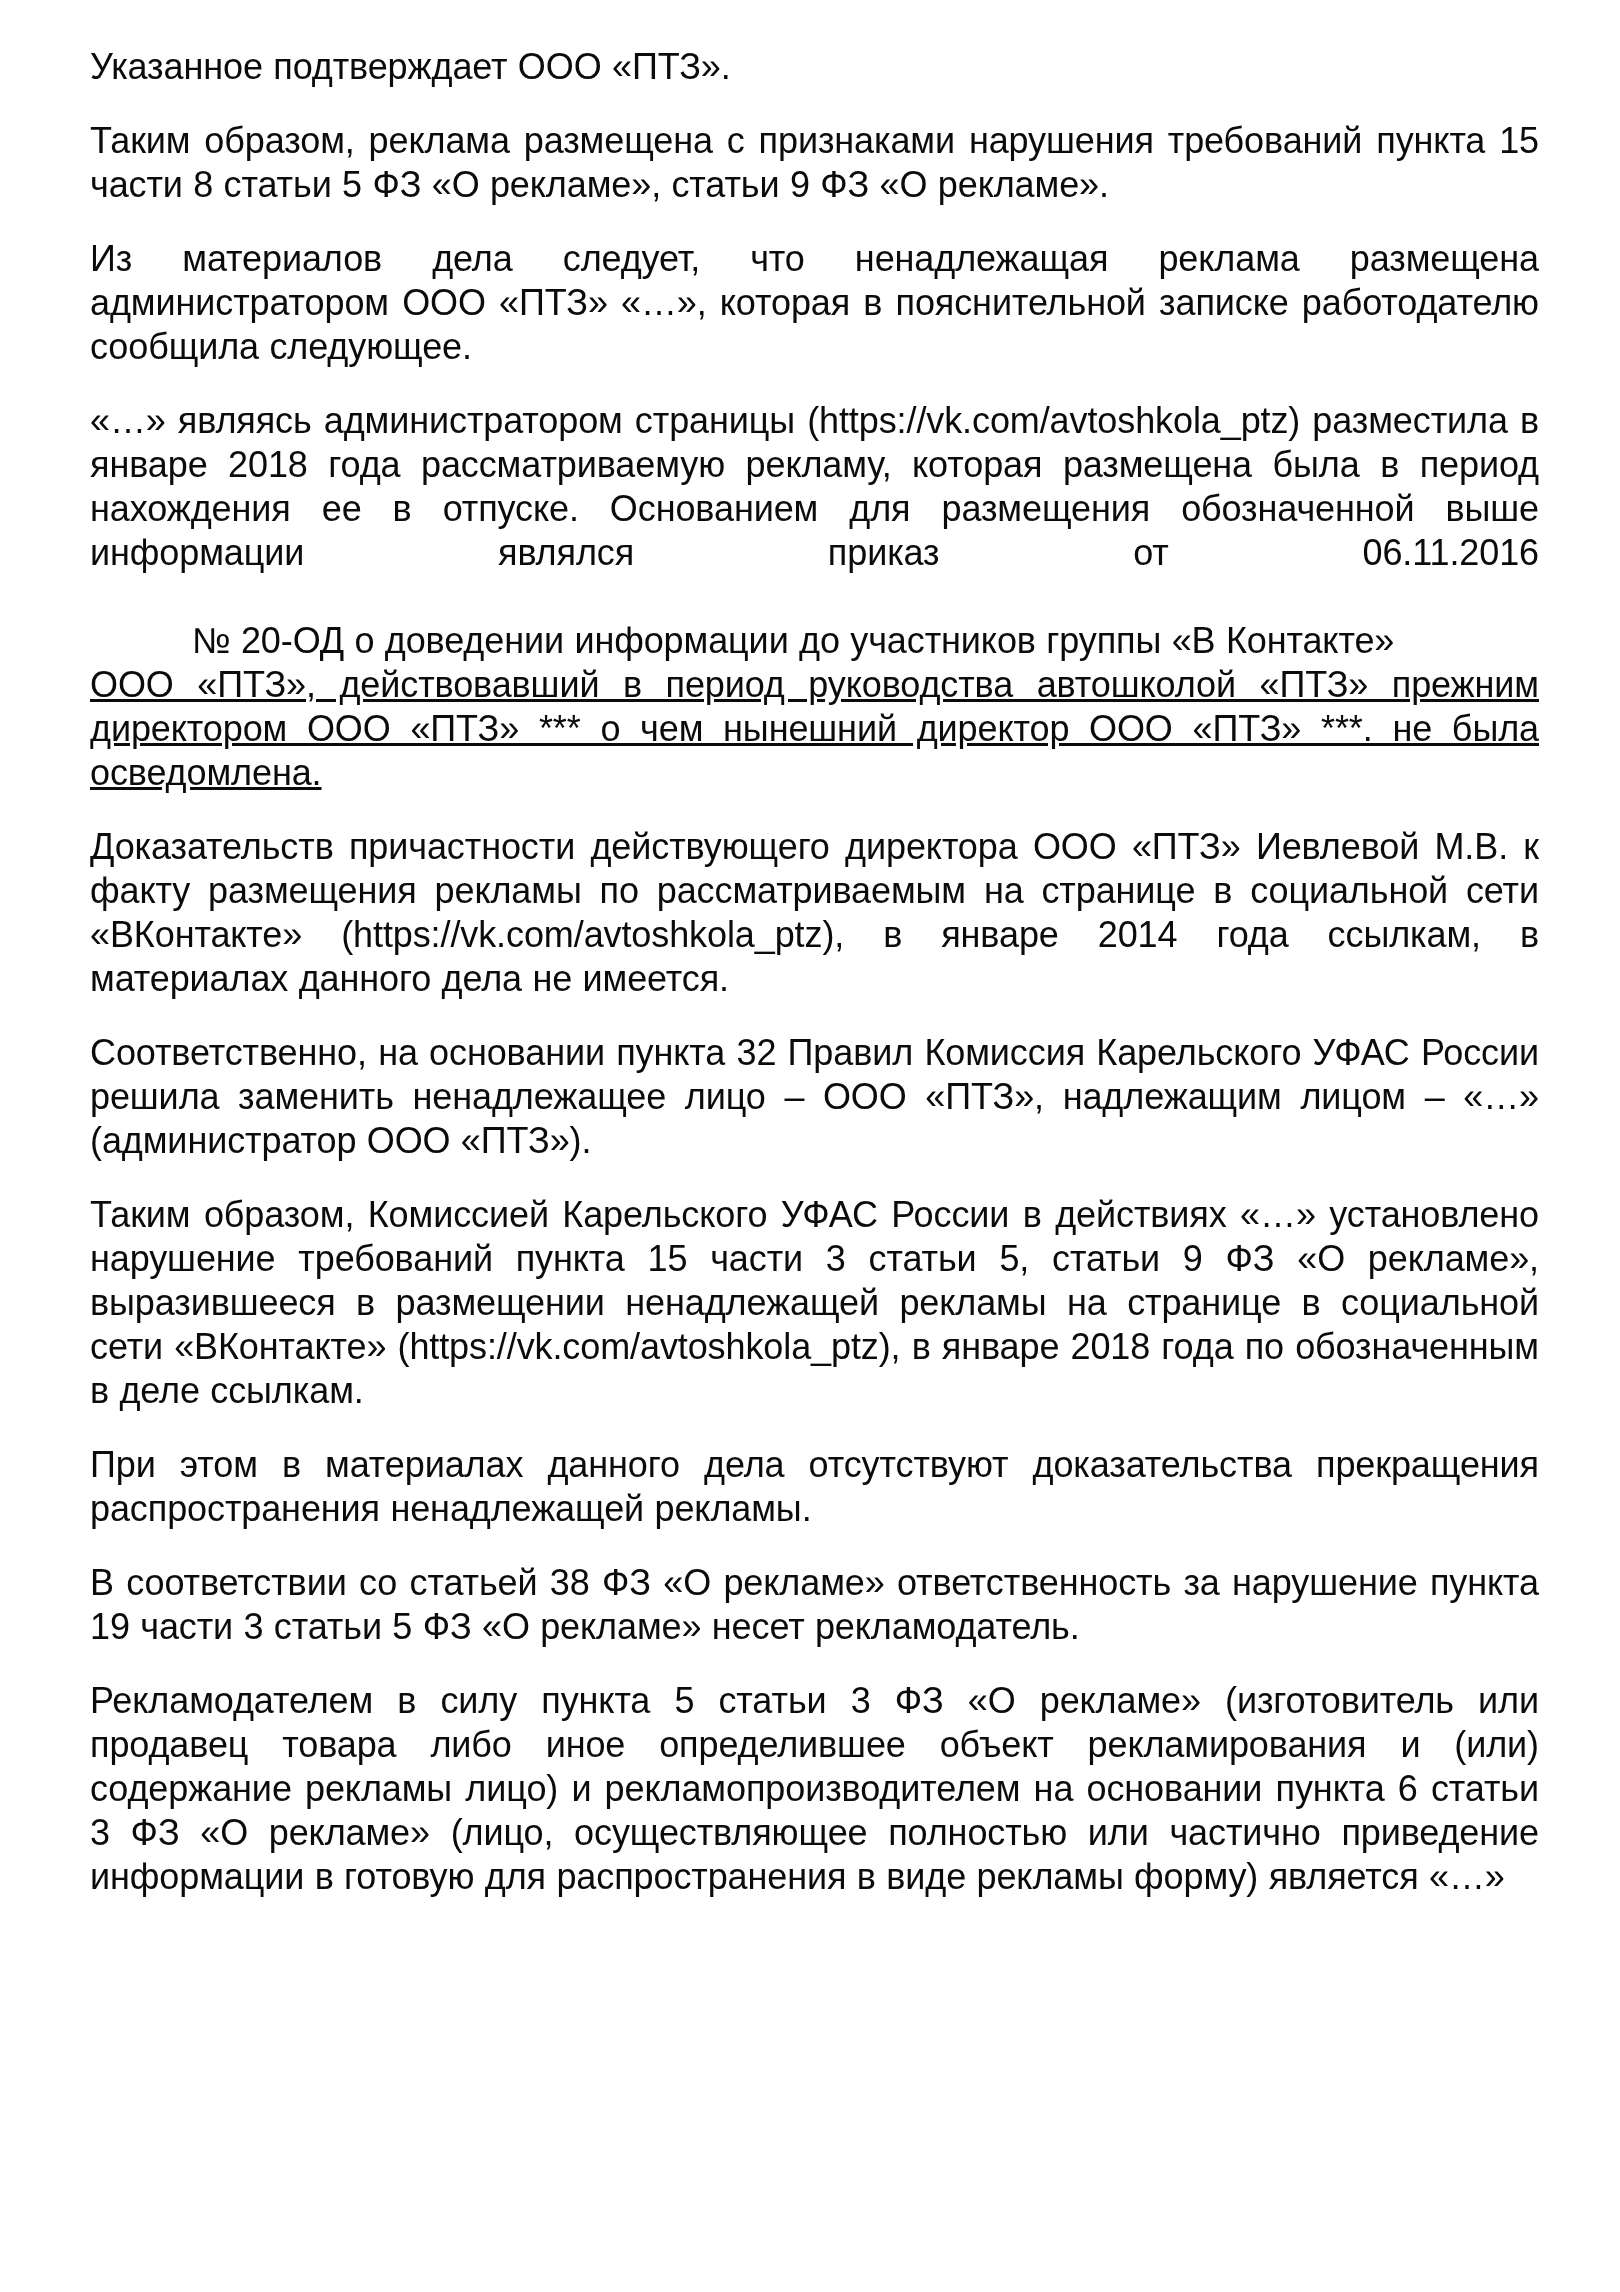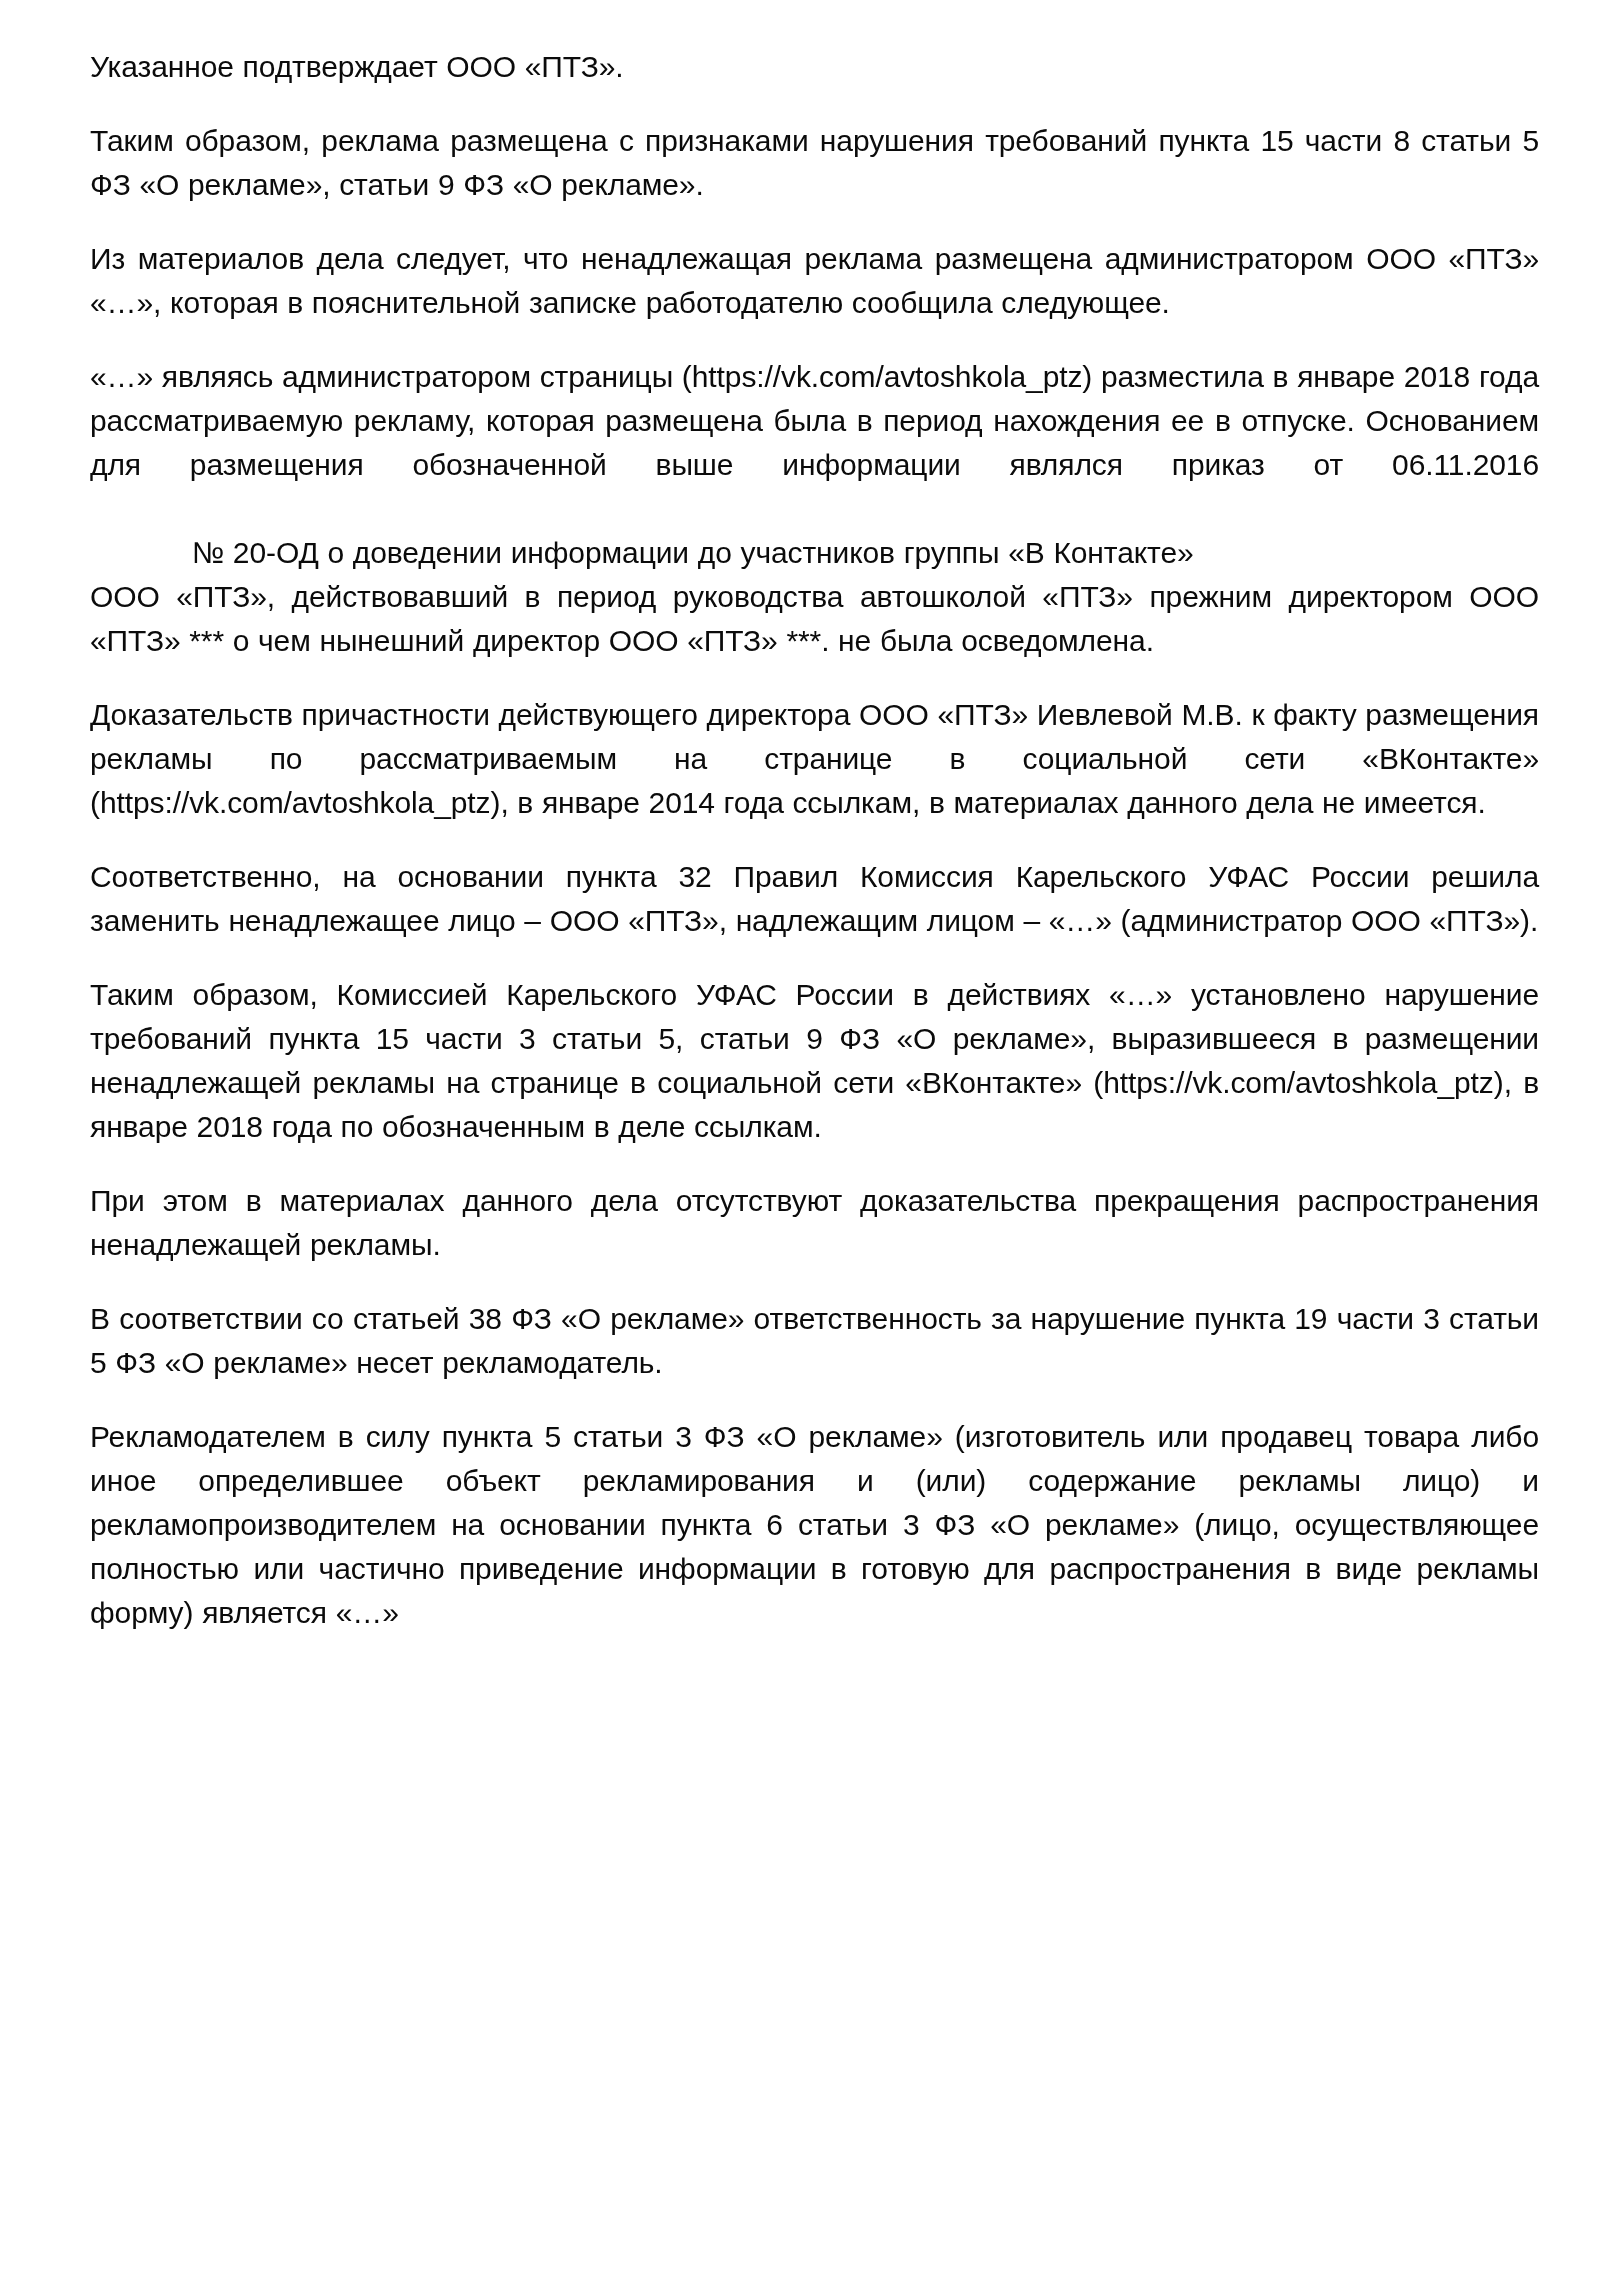--- a/index.html
+++ b/index.html
@@ -17,21 +17,21 @@
     padding: 45px 83px 0 90px;
     font-family: "Liberation Sans", "DejaVu Sans", sans-serif;
     color: #000000;
     overflow: hidden;
   }
   .doc-body {
     width: 1449px;
   }
   p.para {
     margin: 0 0 30px 0;
-    font-size: 30px;
+    font-size: 36px;
     line-height: 44px;
     text-align: justify;
     text-justify: inter-word;
     letter-spacing: -0.1px;
     word-spacing: 0.5px;
     color: #0b0b0b;
     hyphens: none;
     -webkit-hyphens: none;
   }
   p.para:last-child {
@@ -61,21 +61,21 @@
     <p class="para no-stretch-last">Указанное подтверждает ООО «ПТЗ».</p>
 
     <p class="para no-stretch-last">Таким образом, реклама размещена с признаками нарушения требований пункта 15 части 8 статьи 5 ФЗ «О рекламе», статьи 9 ФЗ «О рекламе».</p>
 
     <p class="para no-stretch-last">Из материалов дела следует, что ненадлежащая реклама размещена администратором ООО «ПТЗ» «…», которая в пояснительной записке работодателю сообщила следующее.</p>
 
     <p class="para">«…» являясь администратором страницы (https://vk.com/avtoshkola_ptz) разместила в январе 2018 года рассматриваемую рекламу, которая размещена была в период нахождения ее в отпуске. Основанием для размещения обозначенной выше информации являлся приказ от 06.11.2016</p>
 
     <p class="para tight no-stretch-last" style="margin-top:-30px; margin-bottom:0; text-indent:102px;">№ 20-ОД о доведении информации до участников группы «В Контакте»</p>
 
-    <p class="para no-stretch-last" style="margin-top:0;">ООО «ПТЗ», действовавший в период руководства автошколой «ПТЗ» прежним директором ООО «ПТЗ» *** о чем нынешний директор ООО «ПТЗ» ***. не была осведомлена.</p>
+    <p class="para no-stretch-last" style="margin-top:0;text-decoration:underline;">ООО «ПТЗ», действовавший в период руководства автошколой «ПТЗ» прежним директором ООО «ПТЗ» *** о чем нынешний директор ООО «ПТЗ» ***. не была осведомлена.</p>
 
     <p class="para no-stretch-last">Доказательств причастности действующего директора ООО «ПТЗ» Иевлевой М.В. к факту размещения рекламы по рассматриваемым на странице в социальной сети «ВКонтакте» (https://vk.com/avtoshkola_ptz), в январе 2014 года ссылкам, в материалах данного дела не имеется.</p>
 
     <p class="para no-stretch-last">Соответственно, на основании пункта 32 Правил Комиссия Карельского УФАС России решила заменить ненадлежащее лицо – ООО «ПТЗ», надлежащим лицом – «…» (администратор ООО «ПТЗ»).</p>
 
     <p class="para no-stretch-last">Таким образом, Комиссией Карельского УФАС России в действиях «…» установлено нарушение требований пункта 15 части 3 статьи 5, статьи 9 ФЗ «О рекламе», выразившееся в размещении ненадлежащей рекламы на странице в социальной сети «ВКонтакте» (https://vk.com/avtoshkola_ptz), в январе 2018 года по обозначенным в деле ссылкам.</p>
 
     <p class="para no-stretch-last">При этом в материалах данного дела отсутствуют доказательства прекращения распространения ненадлежащей рекламы.</p>
 
     <p class="para no-stretch-last">В соответствии со статьей 38 ФЗ «О рекламе» ответственность за нарушение пункта 19 части 3 статьи 5 ФЗ «О рекламе» несет рекламодатель.</p>

